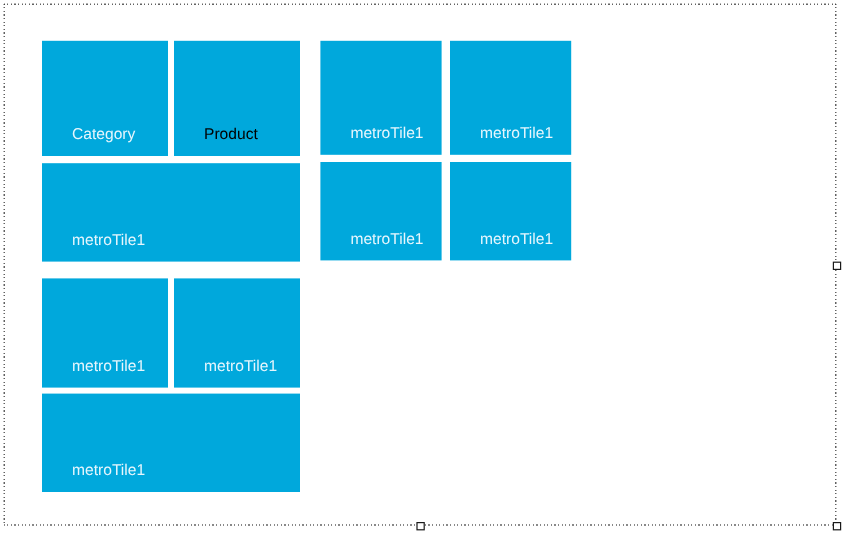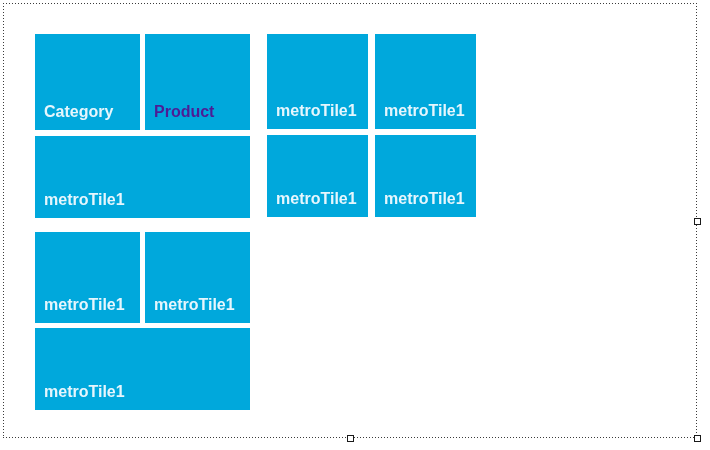--- a/index.html
+++ b/index.html
@@ -59,26 +59,25 @@
     background: #00a8dc;
     color: #e8f7fd;
     font-size: 12px;
     line-height: 14px;
     box-sizing: border-box;
     -webkit-font-smoothing: antialiased;
     user-select: none;
   }
   .tile-label {
     position: absolute;
-    left: 9px;
+    left: 25px;
     bottom: 11px;
     white-space: nowrap;
-    font-size: 16px;
+    font-size: 13px;
     color: #e6f6fd;
-    font-weight: bold;
   }
 
   
   .t-category  { left: 32px;  top: 31px;  width: 105px; height: 96px; }
   .t-product   { left: 142px; top: 31px;  width: 105px; height: 96px; }
   .t-left-wide { left: 32px;  top: 133px; width: 215px; height: 82px; }
   .t-left-s1   { left: 32px;  top: 229px; width: 105px; height: 91px; }
   .t-left-s2   { left: 142px; top: 229px; width: 105px; height: 91px; }
   .t-left-wide2{ left: 32px;  top: 325px; width: 215px; height: 82px; }
 
@@ -96,21 +95,21 @@
   <div class="edge edge-top"></div>
   <div class="edge edge-bottom"></div>
   <div class="edge edge-left"></div>
   <div class="edge edge-right"></div>
 
   <div class="tile t-category" style="background: rgb(0, 168, 220);">
     <span class="tile-label" style="color: rgb(230, 246, 253);">Category</span>
   </div>
 
   <div class="tile t-product" style="background: rgb(0, 168, 220);">
-    <span class="tile-label" style="color: #4c1d95;">Product</span>
+    <span class="tile-label" style="color: #000000;">Product</span>
   </div>
 
   <div class="tile t-left-wide" style="background: rgb(0, 168, 220);">
     <span class="tile-label" style="color: rgb(230, 246, 253);">metroTile1</span>
   </div>
 
   <div class="tile t-left-s1" style="background: rgb(0, 168, 220);">
     <span class="tile-label" style="color: rgb(230, 246, 253);">metroTile1</span>
   </div>
 

